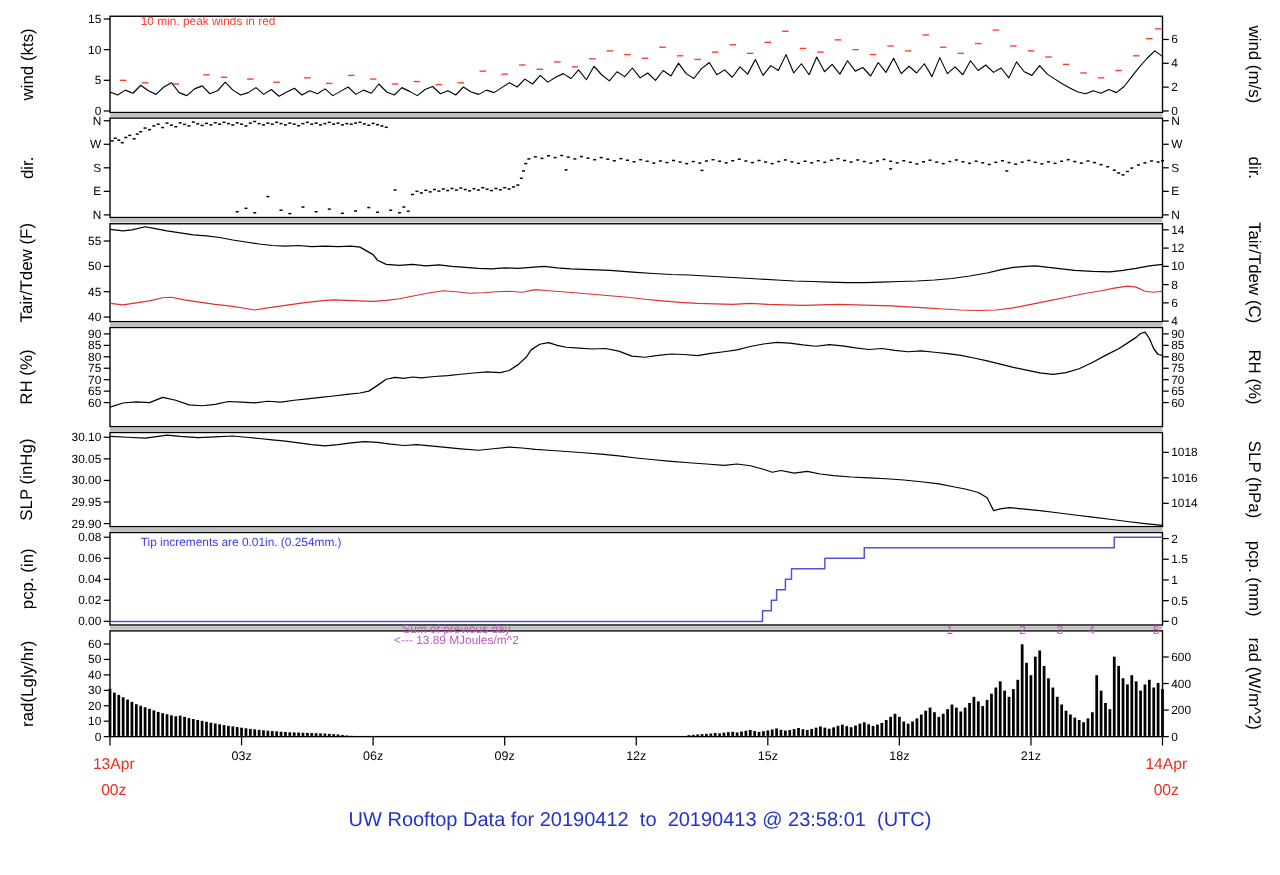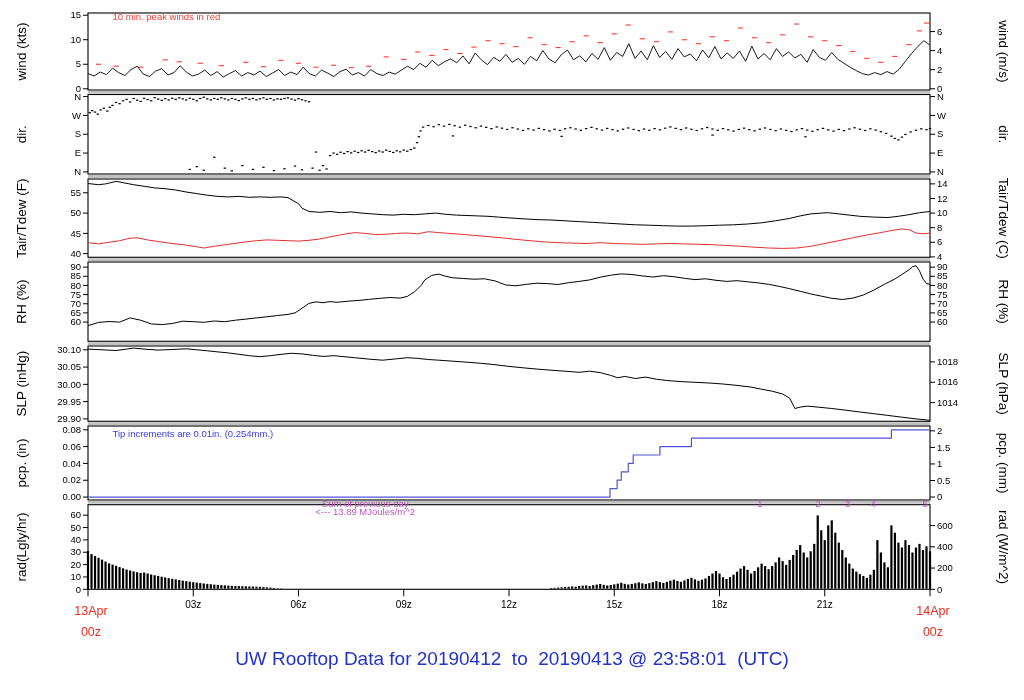--- a/index.html
+++ b/index.html
@@ -1,20 +1,20 @@
 <!DOCTYPE html>
 <html><head>
 <meta charset="utf-8">
 <style>
   html,body{margin:0;padding:0;background:#fff;}
   #fig{position:relative;width:1024px;height:700px;background:#ffffff;
        font-family:"Liberation Sans", sans-serif;overflow:hidden;}
   #plot{position:absolute;left:0;top:0;}
   #title{position:absolute;left:0;top:648px;width:1024px;text-align:center;
-         font-size:19px;color:#2233cc;white-space:pre;}
+         font-size:16px;color:#2233cc;white-space:pre;}
 </style>
 </head>
 <body>
 
 <div id="fig">
   <svg id="plot" width="1024" height="700" viewBox="0 0 1024 700">
       <rect x="88" y="91" width="842" height="2.5" fill="#bfbfbf"></rect>
       <rect x="88" y="175" width="842" height="3" fill="#bfbfbf"></rect>
       <rect x="88" y="258.3" width="842" height="2.6999999999999886" fill="#bfbfbf"></rect>
       <rect x="88" y="342.3" width="842" height="2.6999999999999886" fill="#bfbfbf"></rect>

